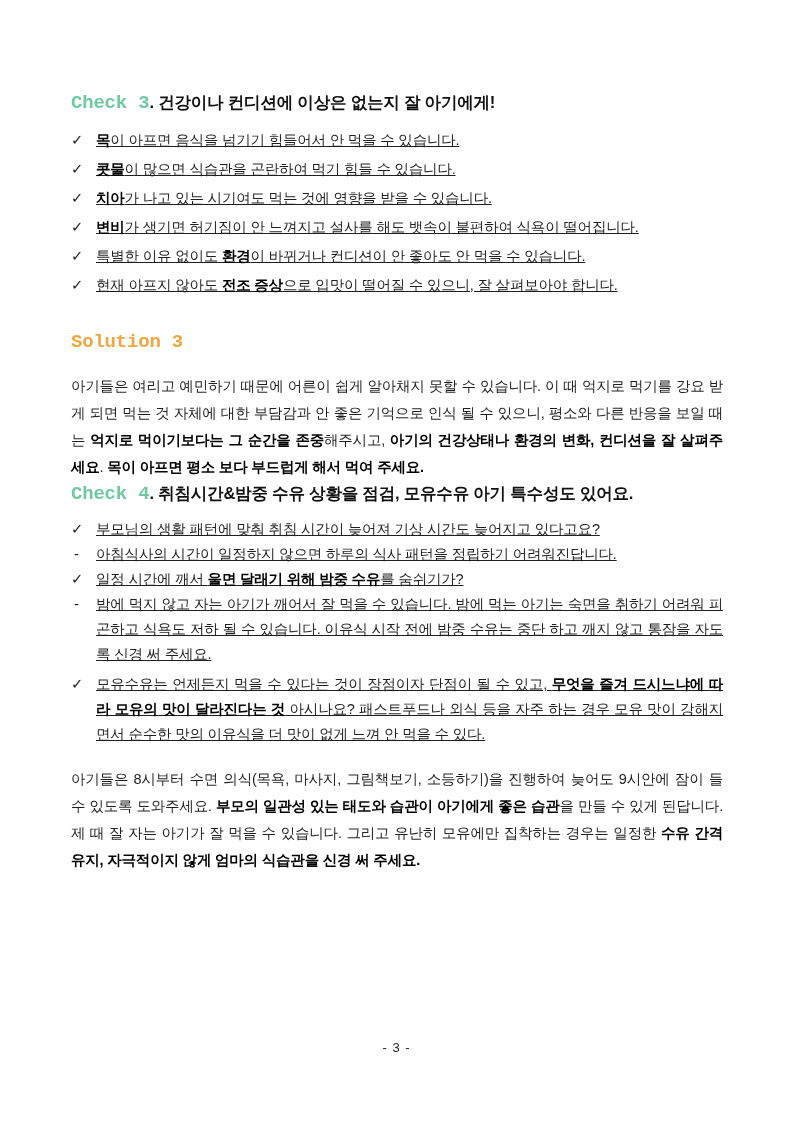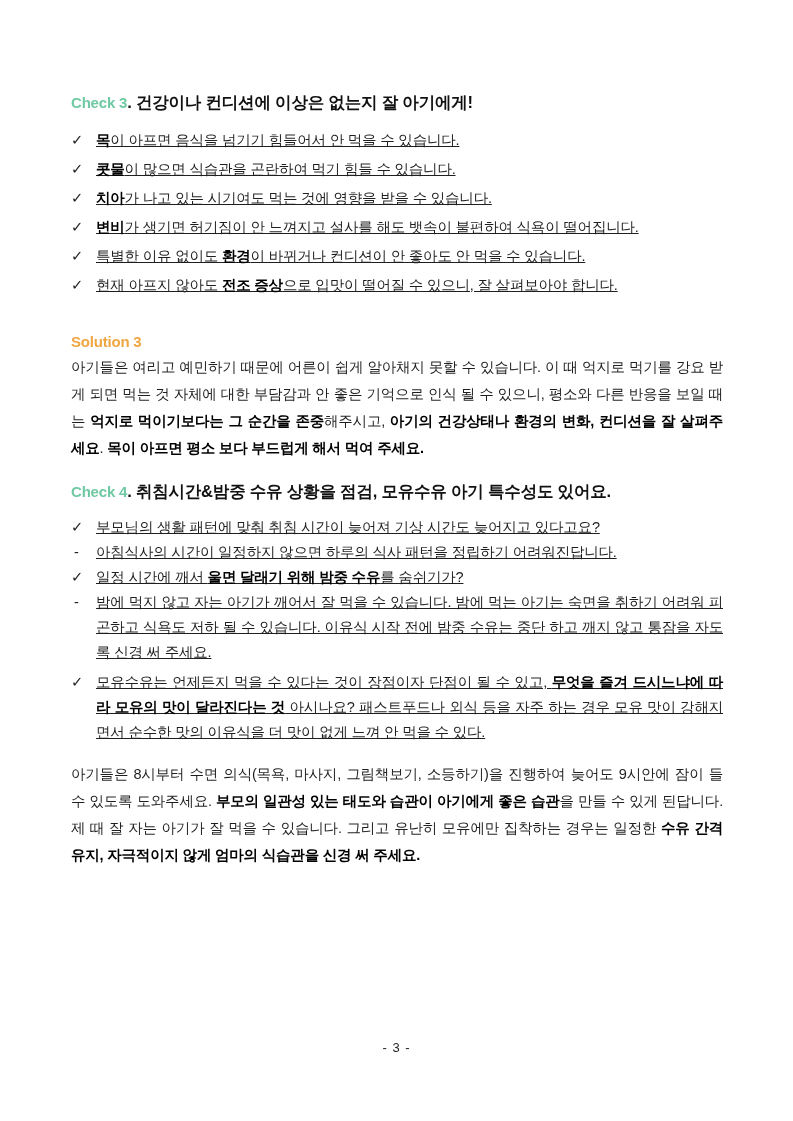--- a/index.html
+++ b/index.html
@@ -15,40 +15,40 @@
     overflow: hidden;
   }
   .content {
     position: absolute;
     left: 71px;
     top: 90px;
     width: 652px;
   }
   
   .heading { font-weight: bold; line-height: 24px; letter-spacing: -0.2px; }
-  .heading .label { font-size: 15px; }
+  .heading .label { font-size: 19px; font-family: Liberation Mono, monospace; }
   .check-section > .heading .label { color: var(--check-color, #6fc9a2); }
   .solution-section > .heading .label { color: var(--solution-color, #f0a641); }
   .heading .sep, .heading .title { font-size: 16.5px; color: #111111; }
   
   .checklist { margin-top: 11px; }
   .li { display: flex; align-items: flex-start; font-size: 14.5px; letter-spacing: -0.2px; }
   .check3-list .li { line-height: 29px; }
   .check4-list .li { line-height: 25px; }
   .li .marker { flex: none; width: 25px; color: #222222; }
   .li .marker.dash { padding-left: 3px; }
   .li .li-text { flex: 1; text-align: justify; color: #1f1f1f; text-decoration: underline; }
   .li-gap { margin-top: 5px; }
   
   .solution-section { margin-top: 0; }
   .sol3 { margin-top: 30px; }
-  .chk4 { margin-top: 17px; }
+  .chk4 { margin-top: 0; }
   .sol4 { margin-top: 16px; }
   .para {
-    margin-top: 0;
+    margin-top: 19px;
     font-size: 14.5px;
     line-height: 27px;
     text-align: justify;
     letter-spacing: -0.2px;
     color: #1f1f1f;
   }
   .b { font-weight: bold; color: #000000; }
   
   .footer {
     position: absolute;

